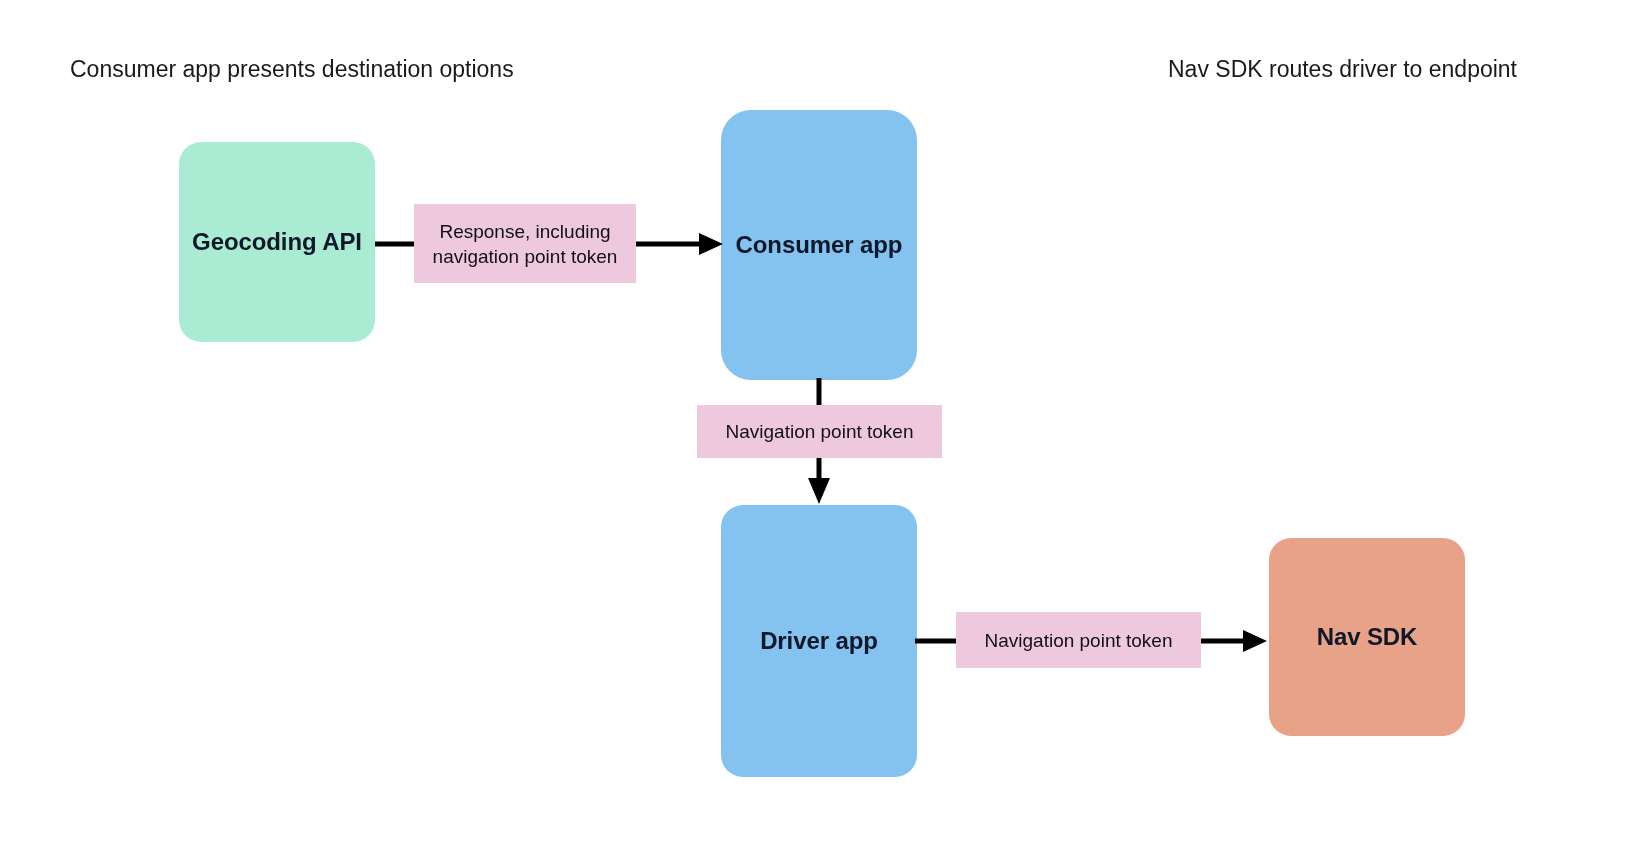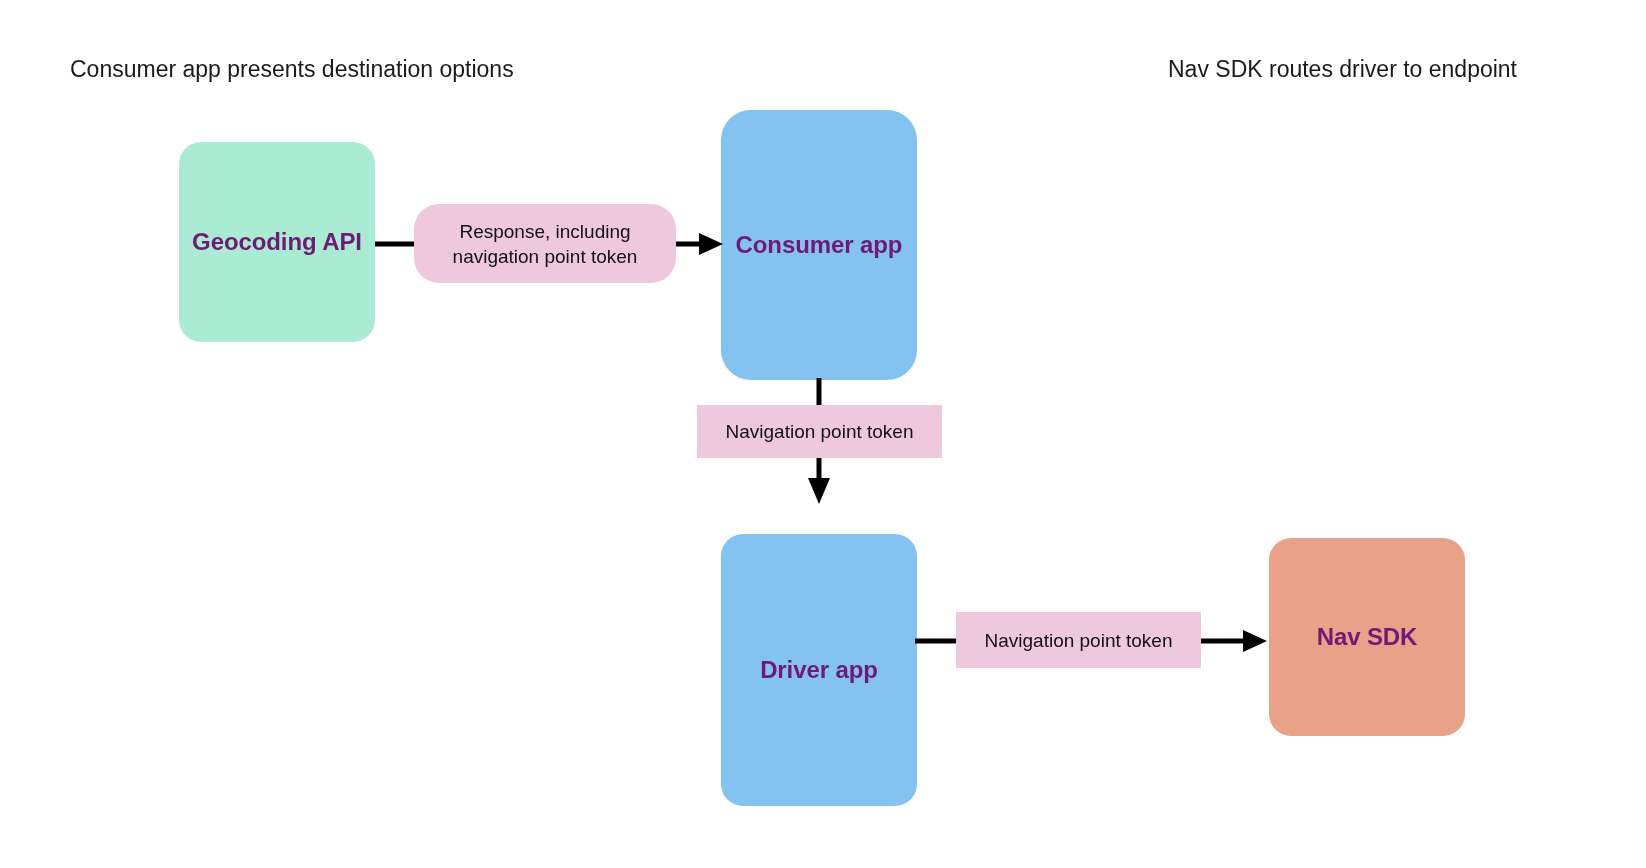--- a/index.html
+++ b/index.html
@@ -36,21 +36,21 @@
     position: absolute;
     border-radius: 22px;
     display: flex;
     align-items: center;
     justify-content: center;
     box-sizing: border-box;
   }
   .node-label {
     font-size: 24px;
     font-weight: 700;
-    color: #701a75;
+    color: #0f172a;
     text-align: center;
     line-height: 28px;
     letter-spacing: -0.1px;
   }
 
   
   .edge-label {
     position: absolute;
     background: #eec9de;
     display: flex;
@@ -87,21 +87,21 @@
   <div class="col-heading" style="left:1152px; top:55px;">Nav SDK routes driver to endpoint</div>
 
   <div class="node" style="left:163px; top:142px; width:196px; height:200px; background:#a9ecd3;">
     <span class="node-label">Geocoding API</span>
   </div>
 
   <div class="node" style="left:705px; top:110px; width:196px; height:270px; background:#84c3f0;border-radius:30px;">
     <span class="node-label">Consumer app</span>
   </div>
 
-  <div class="node" style="left:705px; top:534px; width:196px; height:272px; background:#84c3f0;">
+  <div class="node" style="left:705px; top:505px; width:196px; height:272px; background:#84c3f0;">
     <span class="node-label">Driver app</span>
   </div>
 
   <div class="node" style="left:1253px; top:538px; width:196px; height:198px; background:#e7a288;">
     <span class="node-label">Nav SDK</span>
   </div>
 
   <div class="connector" style="left:359px; top:228px; width:352px; height:32px;">
     <svg width="352" height="32" viewBox="0 0 352 32">
       <line x1="0" y1="16" x2="332" y2="16" stroke="#000000" stroke-width="5"></line>
@@ -116,21 +116,21 @@
     </svg>
   </div>
 
   <div class="connector" style="left:899px; top:625px; width:356px; height:32px;">
     <svg width="356" height="32" viewBox="0 0 356 32">
       <line x1="0" y1="16" x2="336" y2="16" stroke="#000000" stroke-width="5"></line>
       <polygon points="352,16 328,5 328,27" fill="#000000"></polygon>
     </svg>
   </div>
 
-  <div class="edge-label" style="left:398px; top:204px; width:262px; height:79px; background:#eec9de;border-radius:25px;">
+  <div class="edge-label" style="left:398px; top:204px; width:222px; height:79px; background:#eec9de;">
     <span class="edge-label-text">Response, including navigation point token</span>
   </div>
 
   <div class="edge-label" style="left:681px; top:405px; width:245px; height:53px; background:#eec9de;">
     <span class="edge-label-text">Navigation point token</span>
   </div>
 
   <div class="edge-label" style="left:940px; top:612px; width:245px; height:56px; background:#eec9de;">
     <span class="edge-label-text">Navigation point token</span>
   </div>

